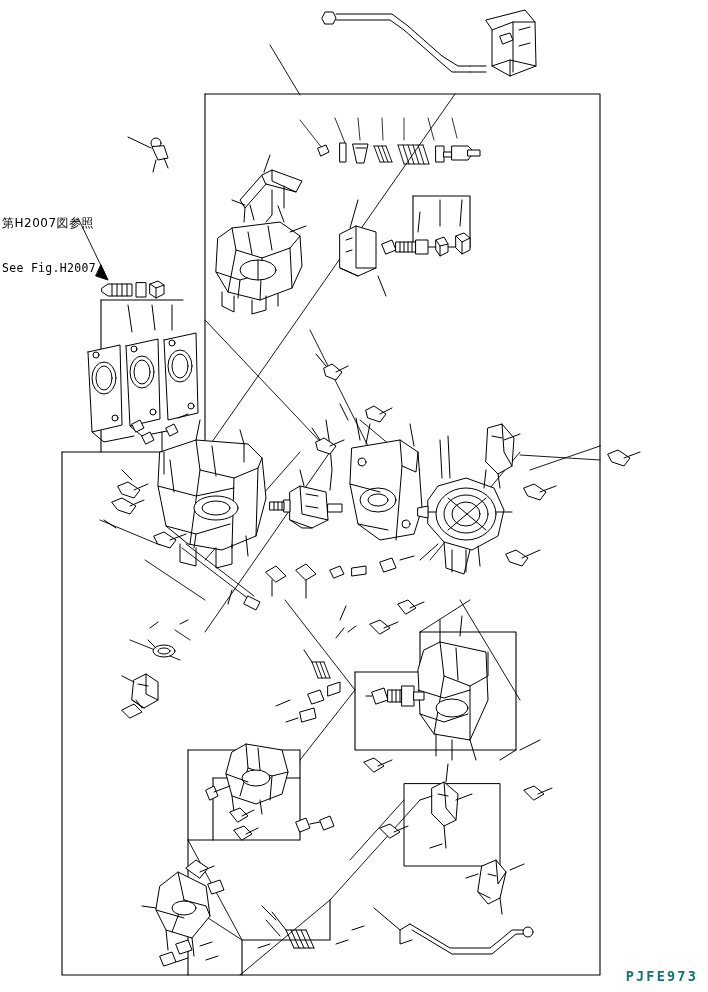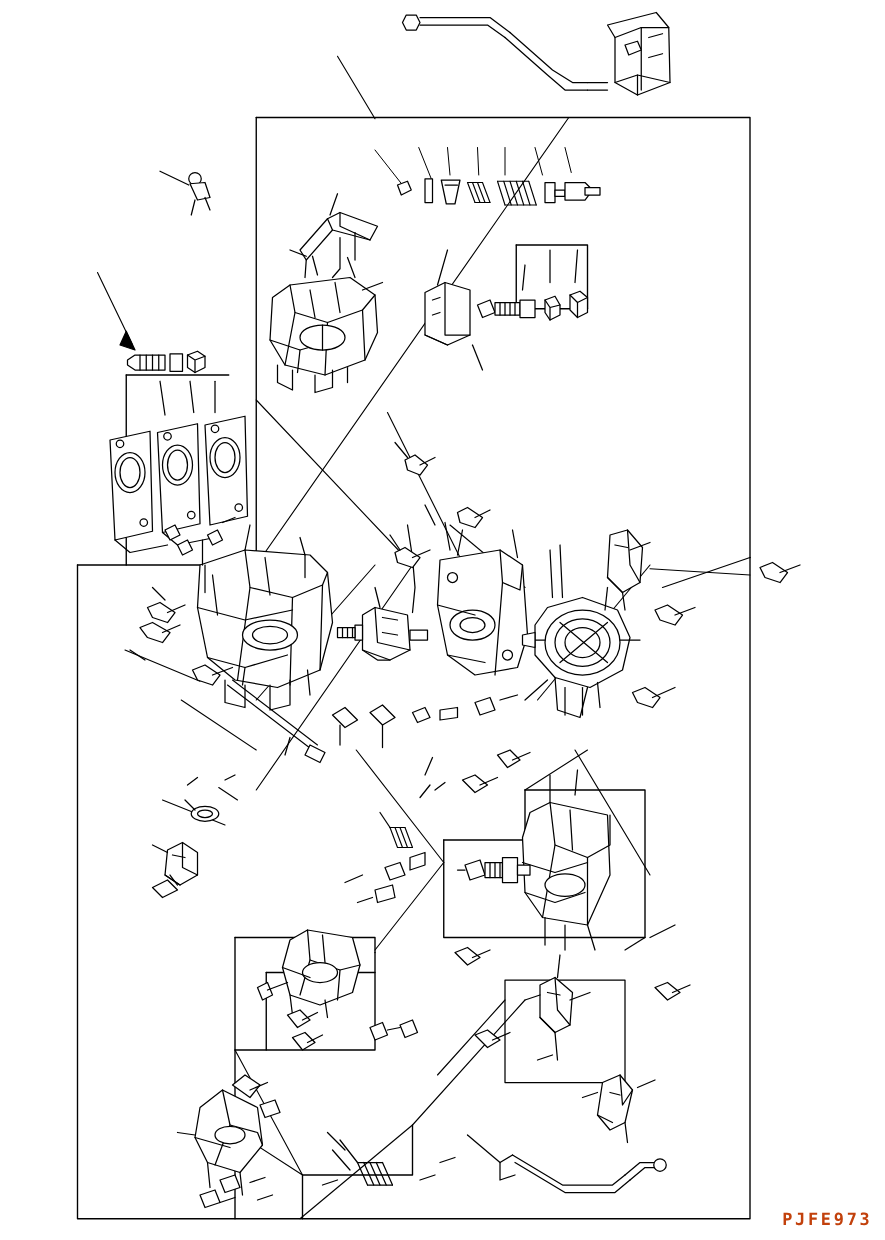--- a/index.html
+++ b/index.html
@@ -45,21 +45,21 @@
     font-size: 11.5px;
     letter-spacing: 0.3px;
   }
   .fig-code {
     position: absolute;
     right: 10px;
     bottom: 8px;
     font-family: "DejaVu Sans Mono", monospace;
     font-size: 13.5px;
     letter-spacing: 2.2px;
-    color: #c2410c;
+    color: #0f766e;
     font-weight: bold;
   }
 </style>
 </head>
 <body>
 
 <div id="page">
 
   <svg id="diagram-svg" viewBox="0 0 708 992" xmlns="http://www.w3.org/2000/svg" fill="none" stroke="#000" stroke-width="1" stroke-linecap="round" stroke-linejoin="round">
 
@@ -557,16 +557,20 @@
     <g>
       <path d="M176 962 L188 958"></path>
       <path d="M206 960 L218 956"></path>
       <path d="M258 948 L270 944"></path>
       <path d="M336 944 L348 940"></path>
       <path d="M352 930 L364 926"></path>
     </g>
 
   </svg>
 
+  <div class="note-block">
+    <div class="note-line-jp">第H2007図参照</div>
+    <div class="note-line-en">See Fig.H2007</div>
+  </div>
 
   <div class="fig-code">PJFE973</div>
 
 </div>
 
 </body></html>

